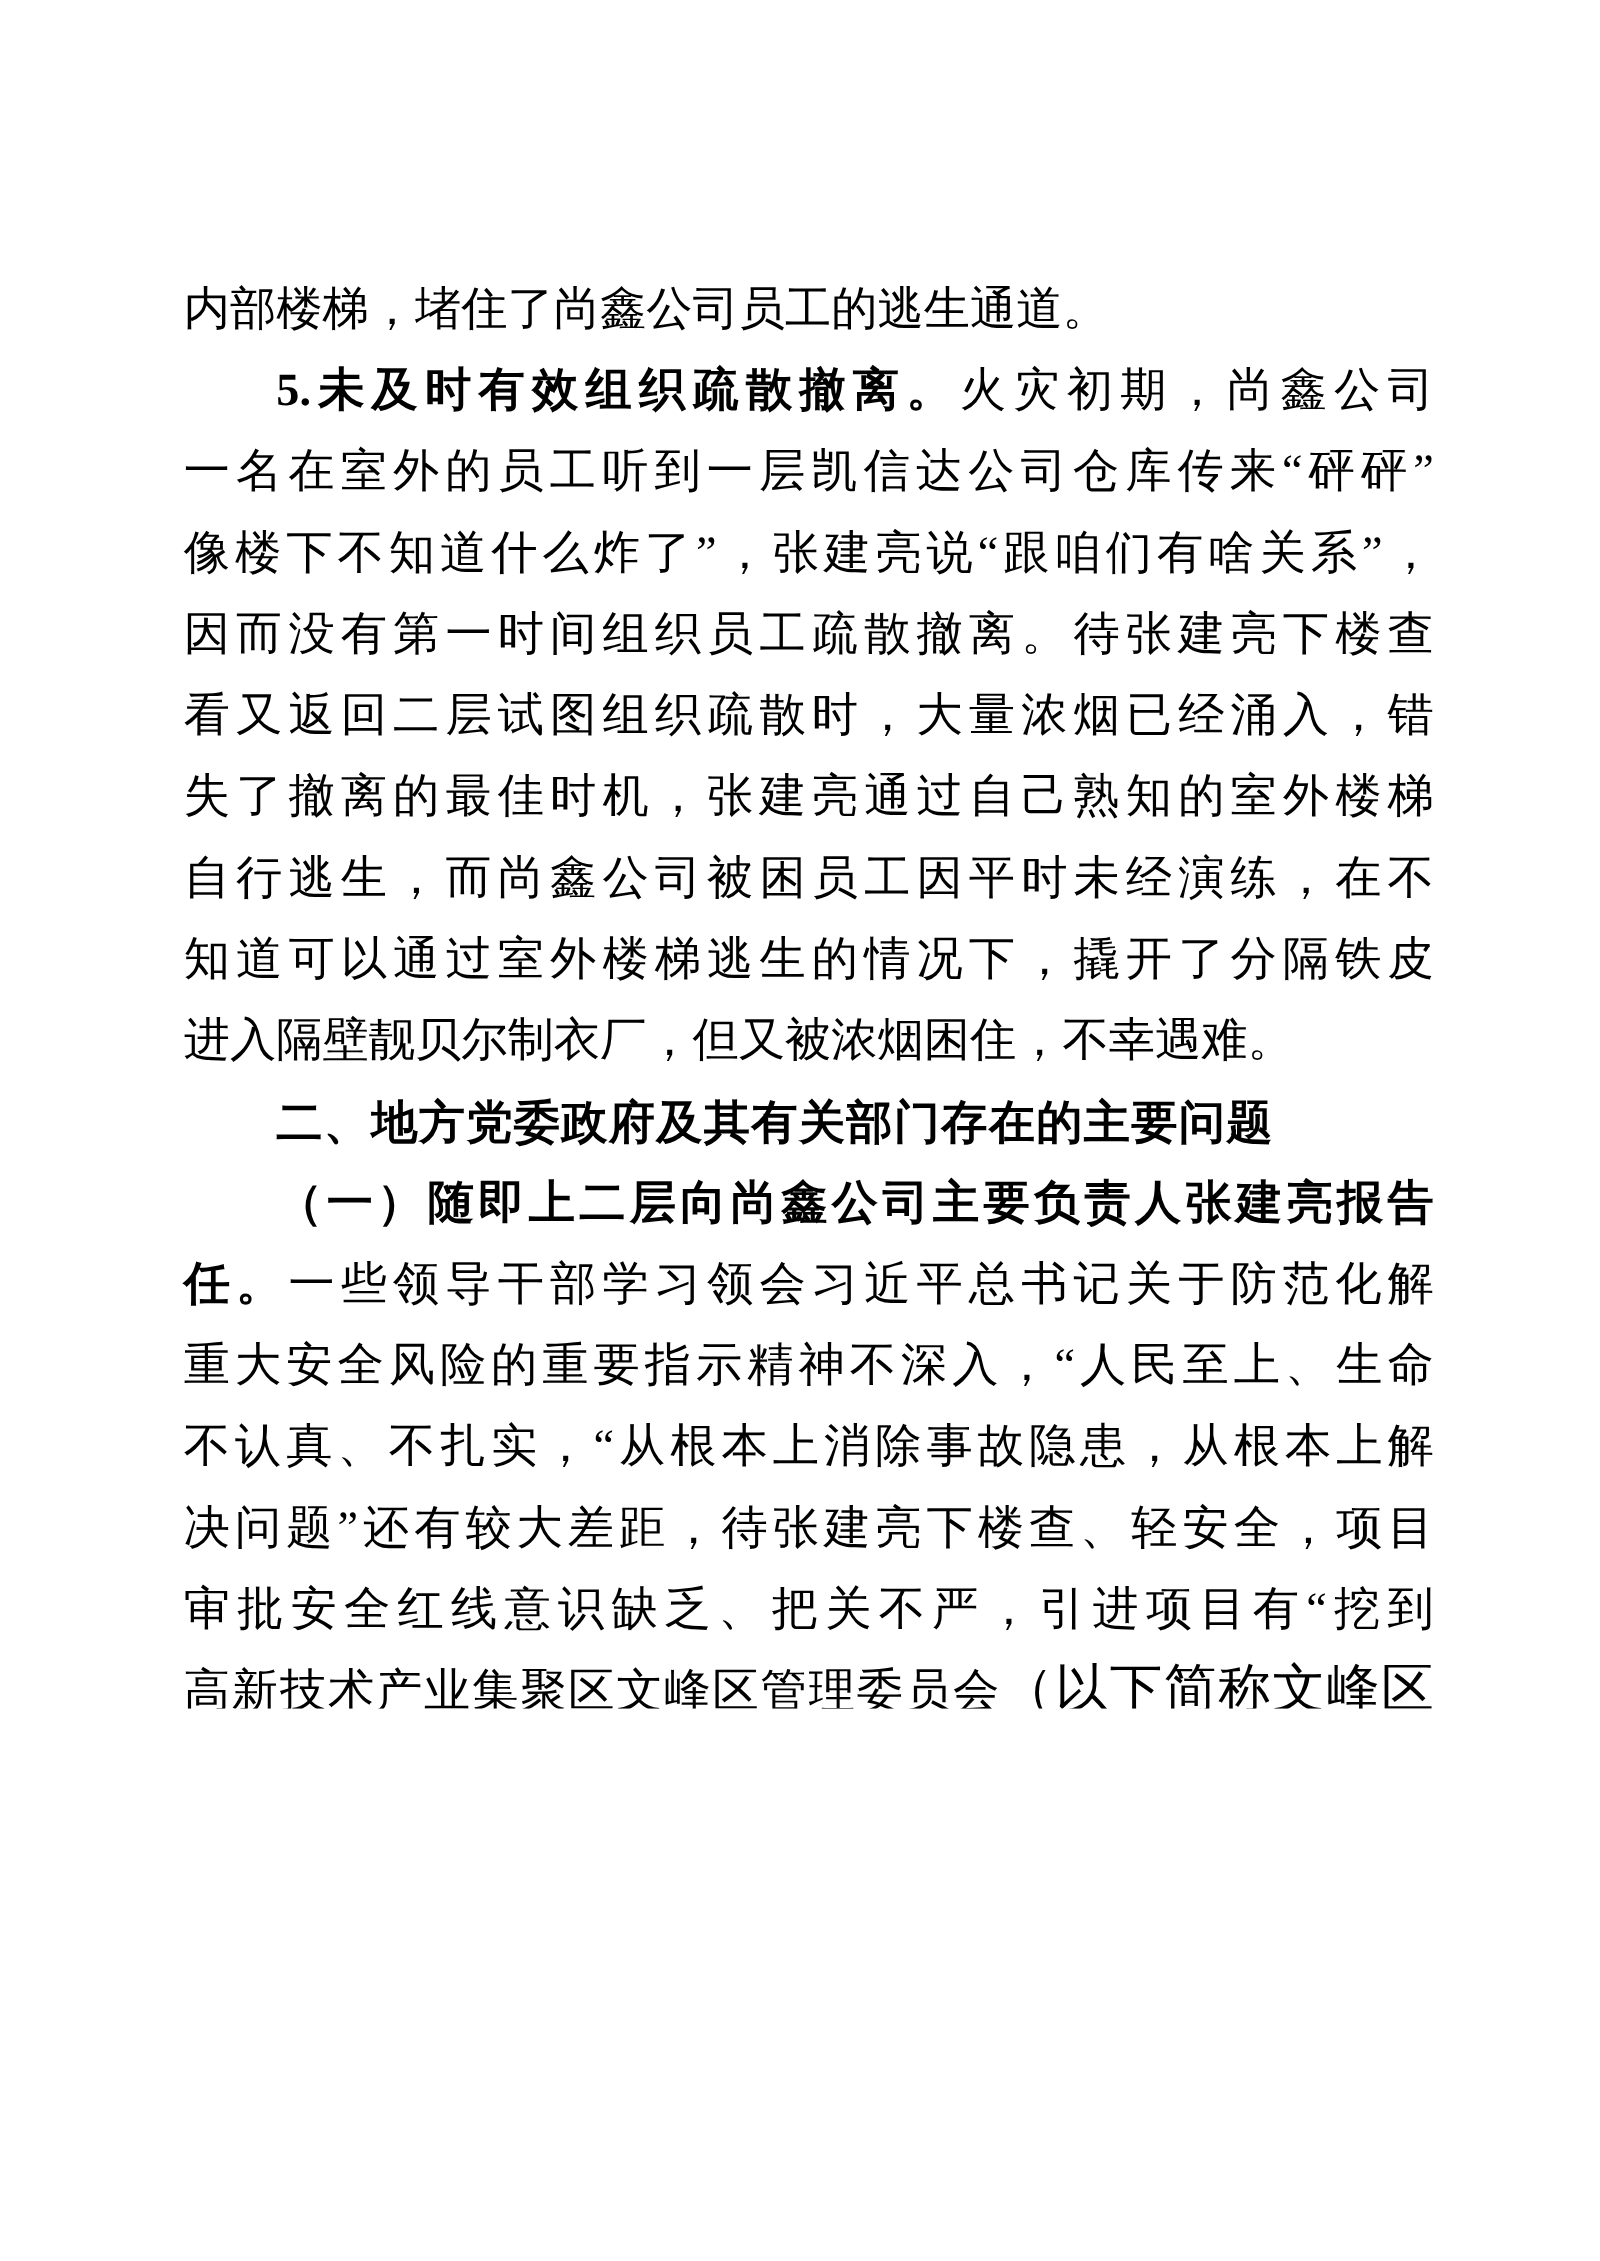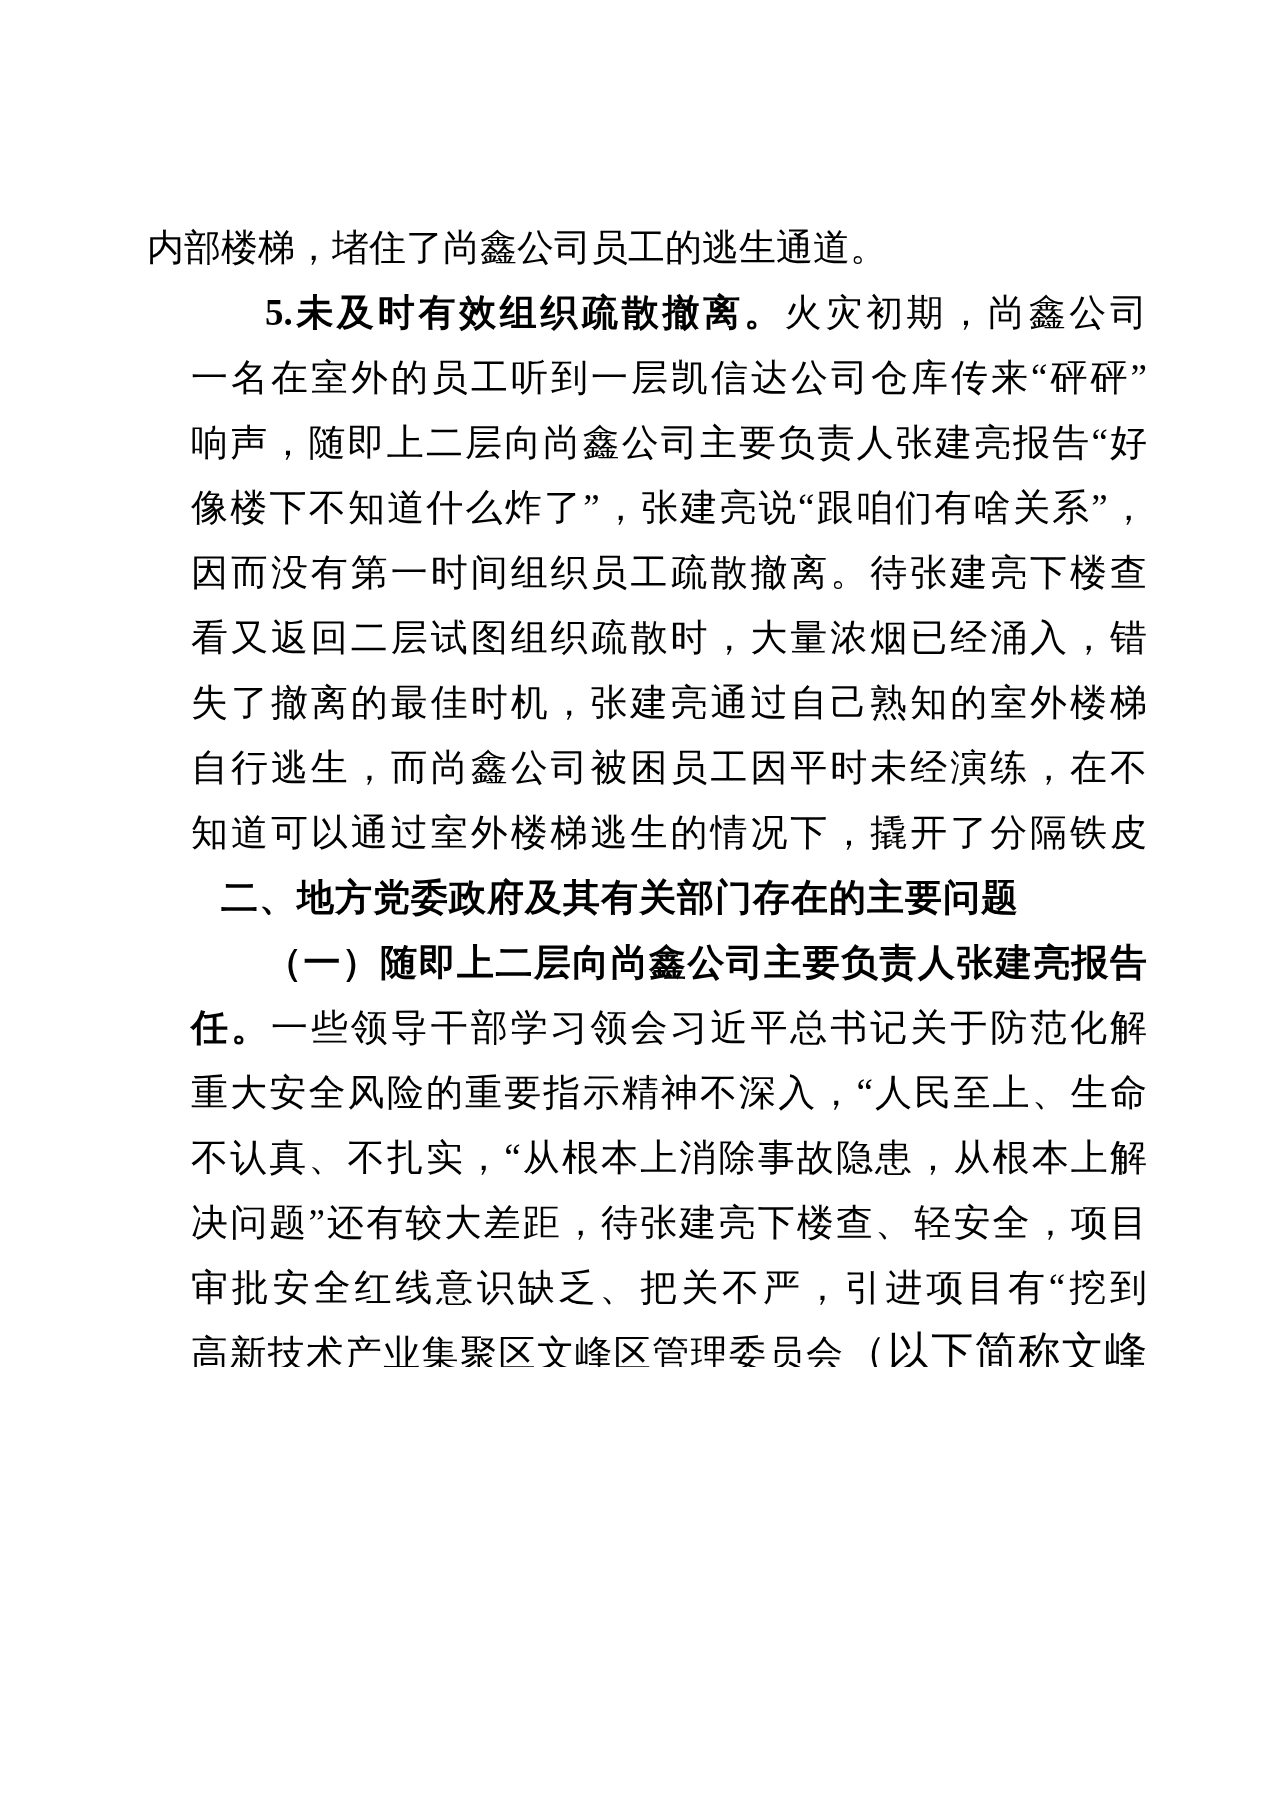--- a/index.html
+++ b/index.html
@@ -26,21 +26,20 @@
     height: 65px;
     line-height: 65px;
     font-size: 37px;
     white-space: normal;
     overflow: visible;
   }
   .line.justify {
     text-align: justify;
     text-align-last: justify;
     text-justify: inter-character;
-    margin-left: 44px;
   }
   .line.indent {
     padding-left: 74px;
   }
   .seg-body {
     font-weight: normal;
   }
   .seg-lead {
     font-weight: bold;
   }
@@ -66,27 +65,27 @@
 </style>
 </head>
 <body>
 
 <div class="page">
   <div class="text-block" id="text-block">
 
   <div class="line"><span class="seg-body">内部楼梯，堵住了尚鑫公司员工的逃生通道。</span></div>
       <div class="line justify indent"><span class="seg-lead">5.未及时有效组织疏散撤离。</span><span class="seg-body">火灾初期，尚鑫公司</span></div>
       <div class="line justify"><span class="seg-body">一名在室外的员工听到一层凯信达公司仓库传来“砰砰”</span></div>
-      <div class="line justify"><span class="seg-body">响声，随即上二层向尚鑫公司主要负责人张建亮报告“好</span></div>
       <div class="line justify"><span class="seg-body">像楼下不知道什么炸了”，张建亮说“跟咱们有啥关系”，</span></div>
       <div class="line justify"><span class="seg-body">因而没有第一时间组织员工疏散撤离。待张建亮下楼查</span></div>
       <div class="line justify"><span class="seg-body">看又返回二层试图组织疏散时，大量浓烟已经涌入，错</span></div>
       <div class="line justify"><span class="seg-body">失了撤离的最佳时机，张建亮通过自己熟知的室外楼梯</span></div>
       <div class="line justify"><span class="seg-body">自行逃生，而尚鑫公司被困员工因平时未经演练，在不</span></div>
       <div class="line justify"><span class="seg-body">知道可以通过室外楼梯逃生的情况下，撬开了分隔铁皮</span></div>
+      <div class="line"><span class="seg-body">进入隔壁靓贝尔制衣厂，但又被浓烟困住，不幸遇难。</span></div>
       <div class="line indent"><span class="seg-heading">二、地方党委政府及其有关部门存在的主要问题</span></div>
       <div class="line justify indent"><span class="seg-lead">（一）随即上二层向尚鑫公司主要负责人张建亮报告</span></div>
       <div class="line justify"><span class="seg-lead">任。</span><span class="seg-body">一些领导干部学习领会习近平总书记关于防范化解</span></div>
       <div class="line justify"><span class="seg-body">重大安全风险的重要指示精神不深入，“人民至上、生命</span></div>
       <div class="line justify"><span class="seg-body">不认真、不扎实，“从根本上消除事故隐患，从根本上解</span></div>
       <div class="line justify"><span class="seg-body">决问题”还有较大差距，待张建亮下楼查、轻安全，项目</span></div>
       <div class="line justify"><span class="seg-body">审批安全红线意识缺乏、把关不严，引进项目有“挖到</span></div>
       <div class="line justify"><span class="seg-body">高新技术产业集聚区文峰区管理委员会</span><span class="seg-paren">（以下简称文峰区</span></div>
     </div>
   <div class="page-number">8</div>

